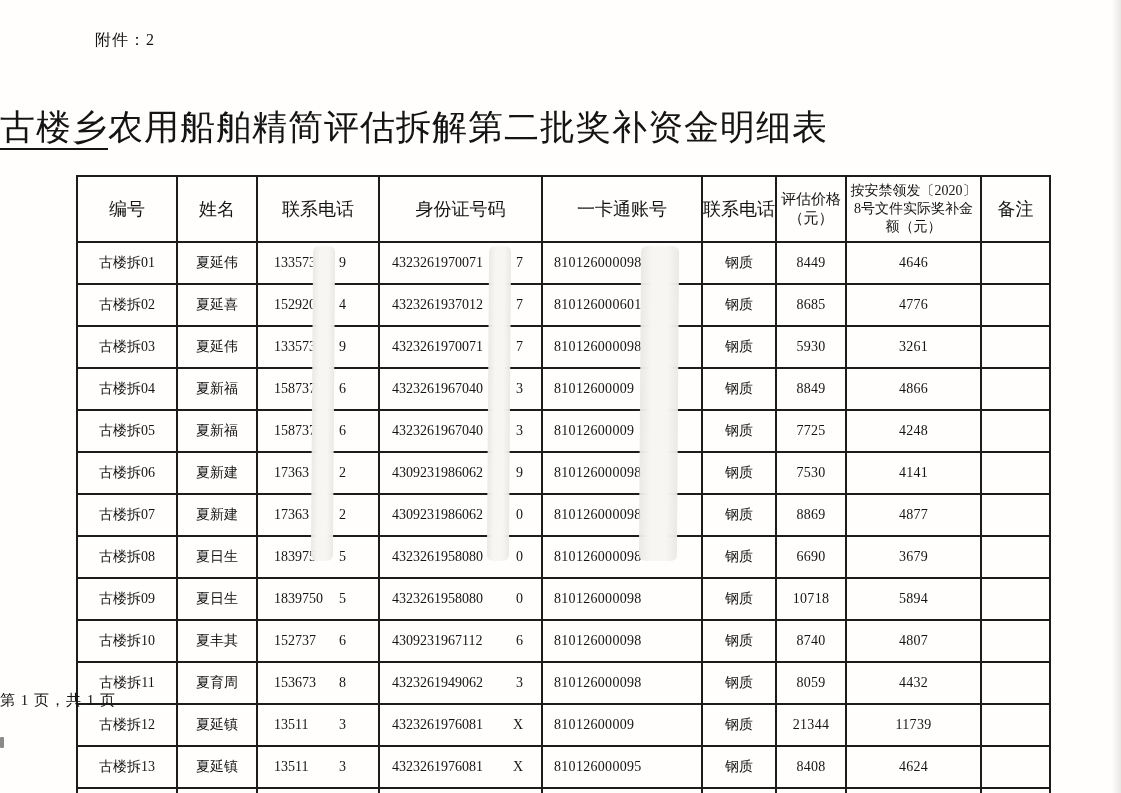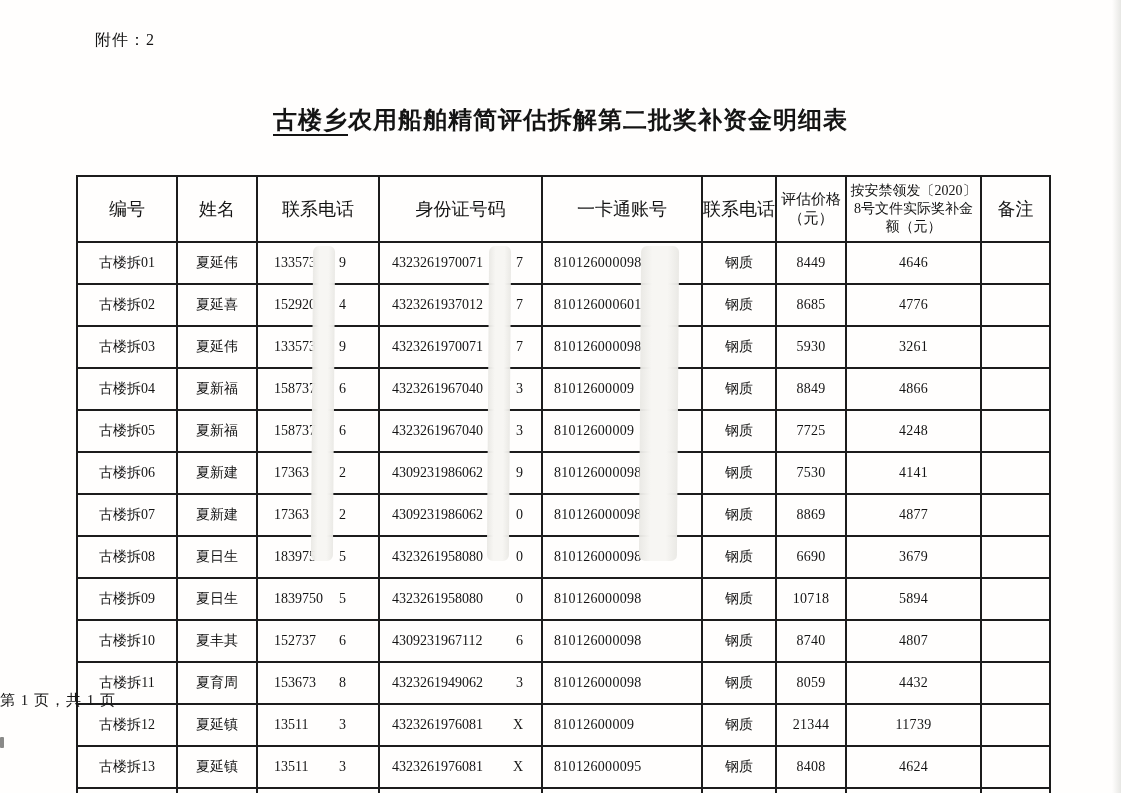--- a/index.html
+++ b/index.html
@@ -12,21 +12,21 @@
     color:#141414;
     overflow:hidden;
     padding-left:19px;
   }
   .attachment {
     position:absolute; left:95px; top:30px;
     font-size:16px; letter-spacing:1px;
   }
   .doc-title {
     position:absolute; left:0; top:104px; width:100%;
-    text-align:center; font-size:24px; font-weight:bold;
+    text-align:left; font-size:35px; font-weight:normal;
     letter-spacing:1px; white-space:nowrap;
   }
   .doc-title .underlined { border-bottom:2px solid #141414; padding-bottom:1px; }
 
   .tablewrap { position:absolute; left:76px; top:175px; }
   table { border-collapse:collapse; table-layout:fixed; }
   th, td {
     border:2px solid #1c1c1c;
     text-align:center; vertical-align:middle;
     overflow:hidden; white-space:nowrap;

